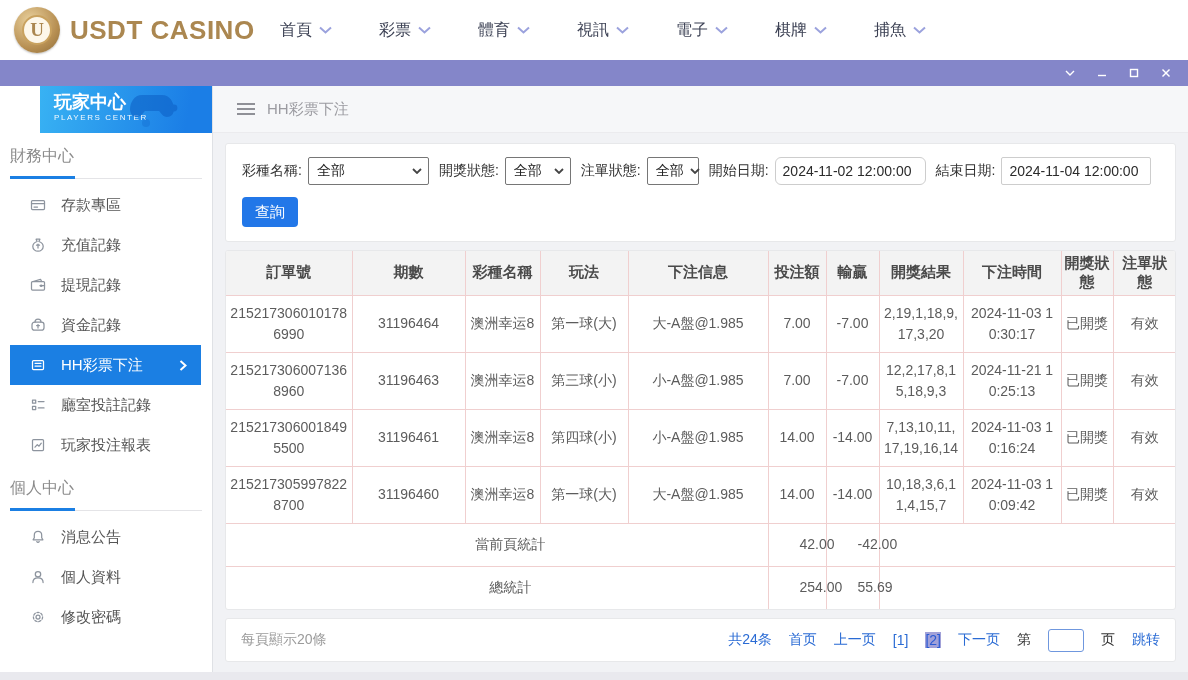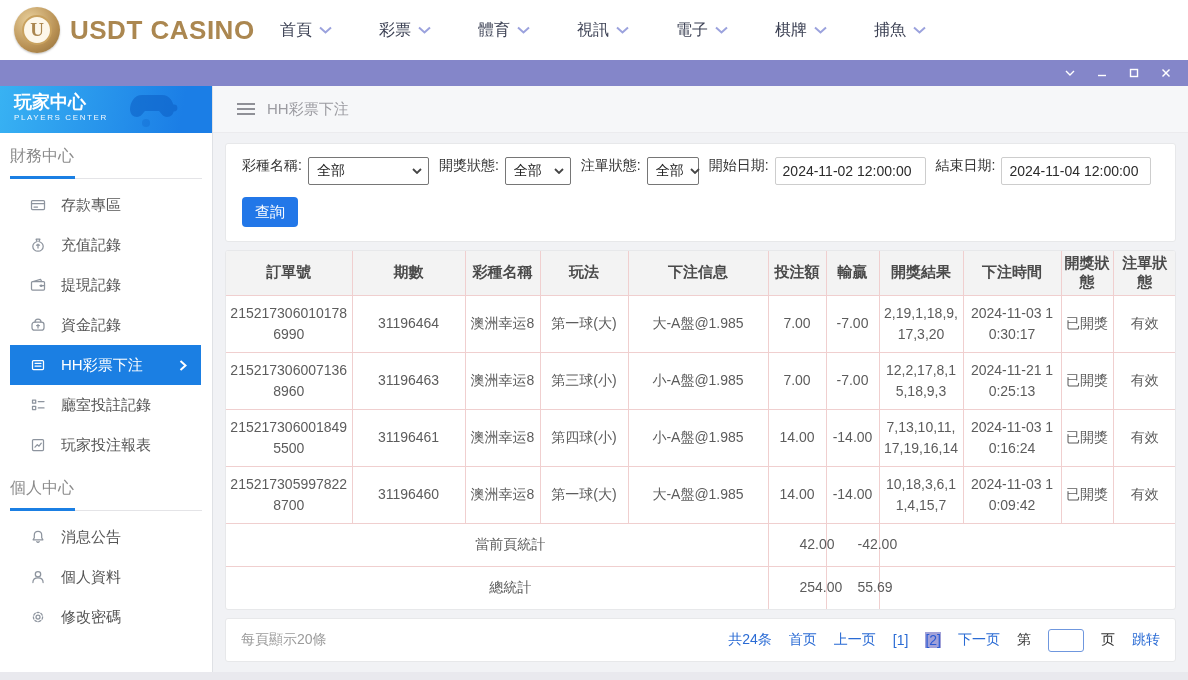--- a/index.html
+++ b/index.html
@@ -26,21 +26,21 @@
   .win-btn svg { width:12px; height:12px; }
   .win-btn svg * { stroke:#fff; stroke-width:1.4; fill:none; }
 
   
   .app { display:flex; height:586px; }
   .sidebar { width:213px; flex:none; background:#fff; border-right:1px solid #dfe1e5; }
   .content { flex:1; background:#f1f2f5; display:flex; flex-direction:column; min-width:0; }
 
   
   .side-header { height:47px; background:linear-gradient(100deg,#38b2f3 0%,#1b7ee6 85%); color:#fff;
-    padding:6px 0 0 14px; position:relative; overflow:hidden; }
+    padding:6px 0 0 14px; position:relative; overflow:hidden;margin-left:40px; }
   .side-title { font-size:18px; line-height:21px; font-weight:bold; }
   .side-sub { font-size:8px; letter-spacing:1.6px; opacity:.95; }
   .gamepad { position:absolute; right:28px; top:5px; opacity:.55; }
   .gamepad * { fill:#0c5ec4; }
   .section-title { font-size:16px; color:#8b8b8b; padding:13px 10px 9px 10px; }
   .section-underline { margin:0 10px; border-bottom:1px solid #e4e4e7; position:relative; height:3px; }
   .section-underline::before { content:""; position:absolute; left:0; bottom:-1px; width:65px; height:3px; background:#1b7fe3; }
   .menu { list-style:none; padding-top:6px; }
   .menu-item { height:40px; display:flex; align-items:center; padding:0 14px 0 30px; color:#555; font-size:15px; cursor:pointer; white-space:nowrap; }
   .menu-icon { width:17px; height:17px; margin-right:14px; color:#8d949e; flex:none; }
@@ -57,21 +57,21 @@
   .hamburger { display:flex; flex-direction:column; gap:3px; cursor:pointer; }
   .hamburger span { display:block; width:18px; height:2px; background:#8f9097; }
 
   
   .main-body { padding:10px 12px; display:flex; flex-direction:column; gap:8px; }
   .panel { background:#fff; border:1px solid #e7e8ea; border-radius:3px; }
 
   .filter-panel { padding:13px 16px 14px; }
   .filter-row { display:flex; align-items:center; font-size:14px; color:#333; white-space:nowrap; }
   .f-label { margin-right:6px; }
-  .f-group { display:flex; margin-right:10px; }
+  .f-group { display:flex; align-items:center; margin-right:10px; }
   .sel { display:inline-flex; align-items:center; justify-content:space-between; border:1px solid #767676; border-radius:2px;
     height:28px; padding:0 6px 0 8px; font-size:14px; color:#222; background:#fff; cursor:pointer; }
   .sel-caret { width:10px; height:6px; margin-left:6px; flex:none; }
   .sel-caret polyline { fill:none; stroke:#444; stroke-width:1.8; }
   .date-input { height:28px; border:1px solid #cdcdcd; border-radius:2px; padding:0 7px; font-size:14px; color:#2b2b2b;
     font-family:"Liberation Sans", sans-serif; }
   .btn-search { margin-top:12px; background:#2277e8; color:#fff; border:none; border-radius:4px; height:30px; padding:0 13px;
     font-size:15px; cursor:pointer; font-family:"Liberation Sans", sans-serif; }
 
   
@@ -339,21 +339,21 @@
             <span class="f-label">注單狀態:</span>
             <span class="sel" style="width:52px;">
               <span>全部</span>
               <svg class="sel-caret" viewBox="0 0 10 6">
                   <polyline points="1,1 5,5 9,1"></polyline>
                 </svg>
             </span>
           </span>
           <span class="f-group">
             <span class="f-label">開始日期:</span>
-            <input class="date-input" style="width: 151px;" value="2024-11-02 12:00:00">
+            <input class="date-input" style="width: 151px; border-radius: 6px;" value="2024-11-02 12:00:00">
           </span>
           <span class="f-group" style="margin-right:0;">
             <span class="f-label">結束日期:</span>
             <input class="date-input" style="width: 150px;" value="2024-11-04 12:00:00">
           </span>
         </div>
         <button class="btn-search">查詢</button>
       </section>
 
       <section class="panel table-panel">

